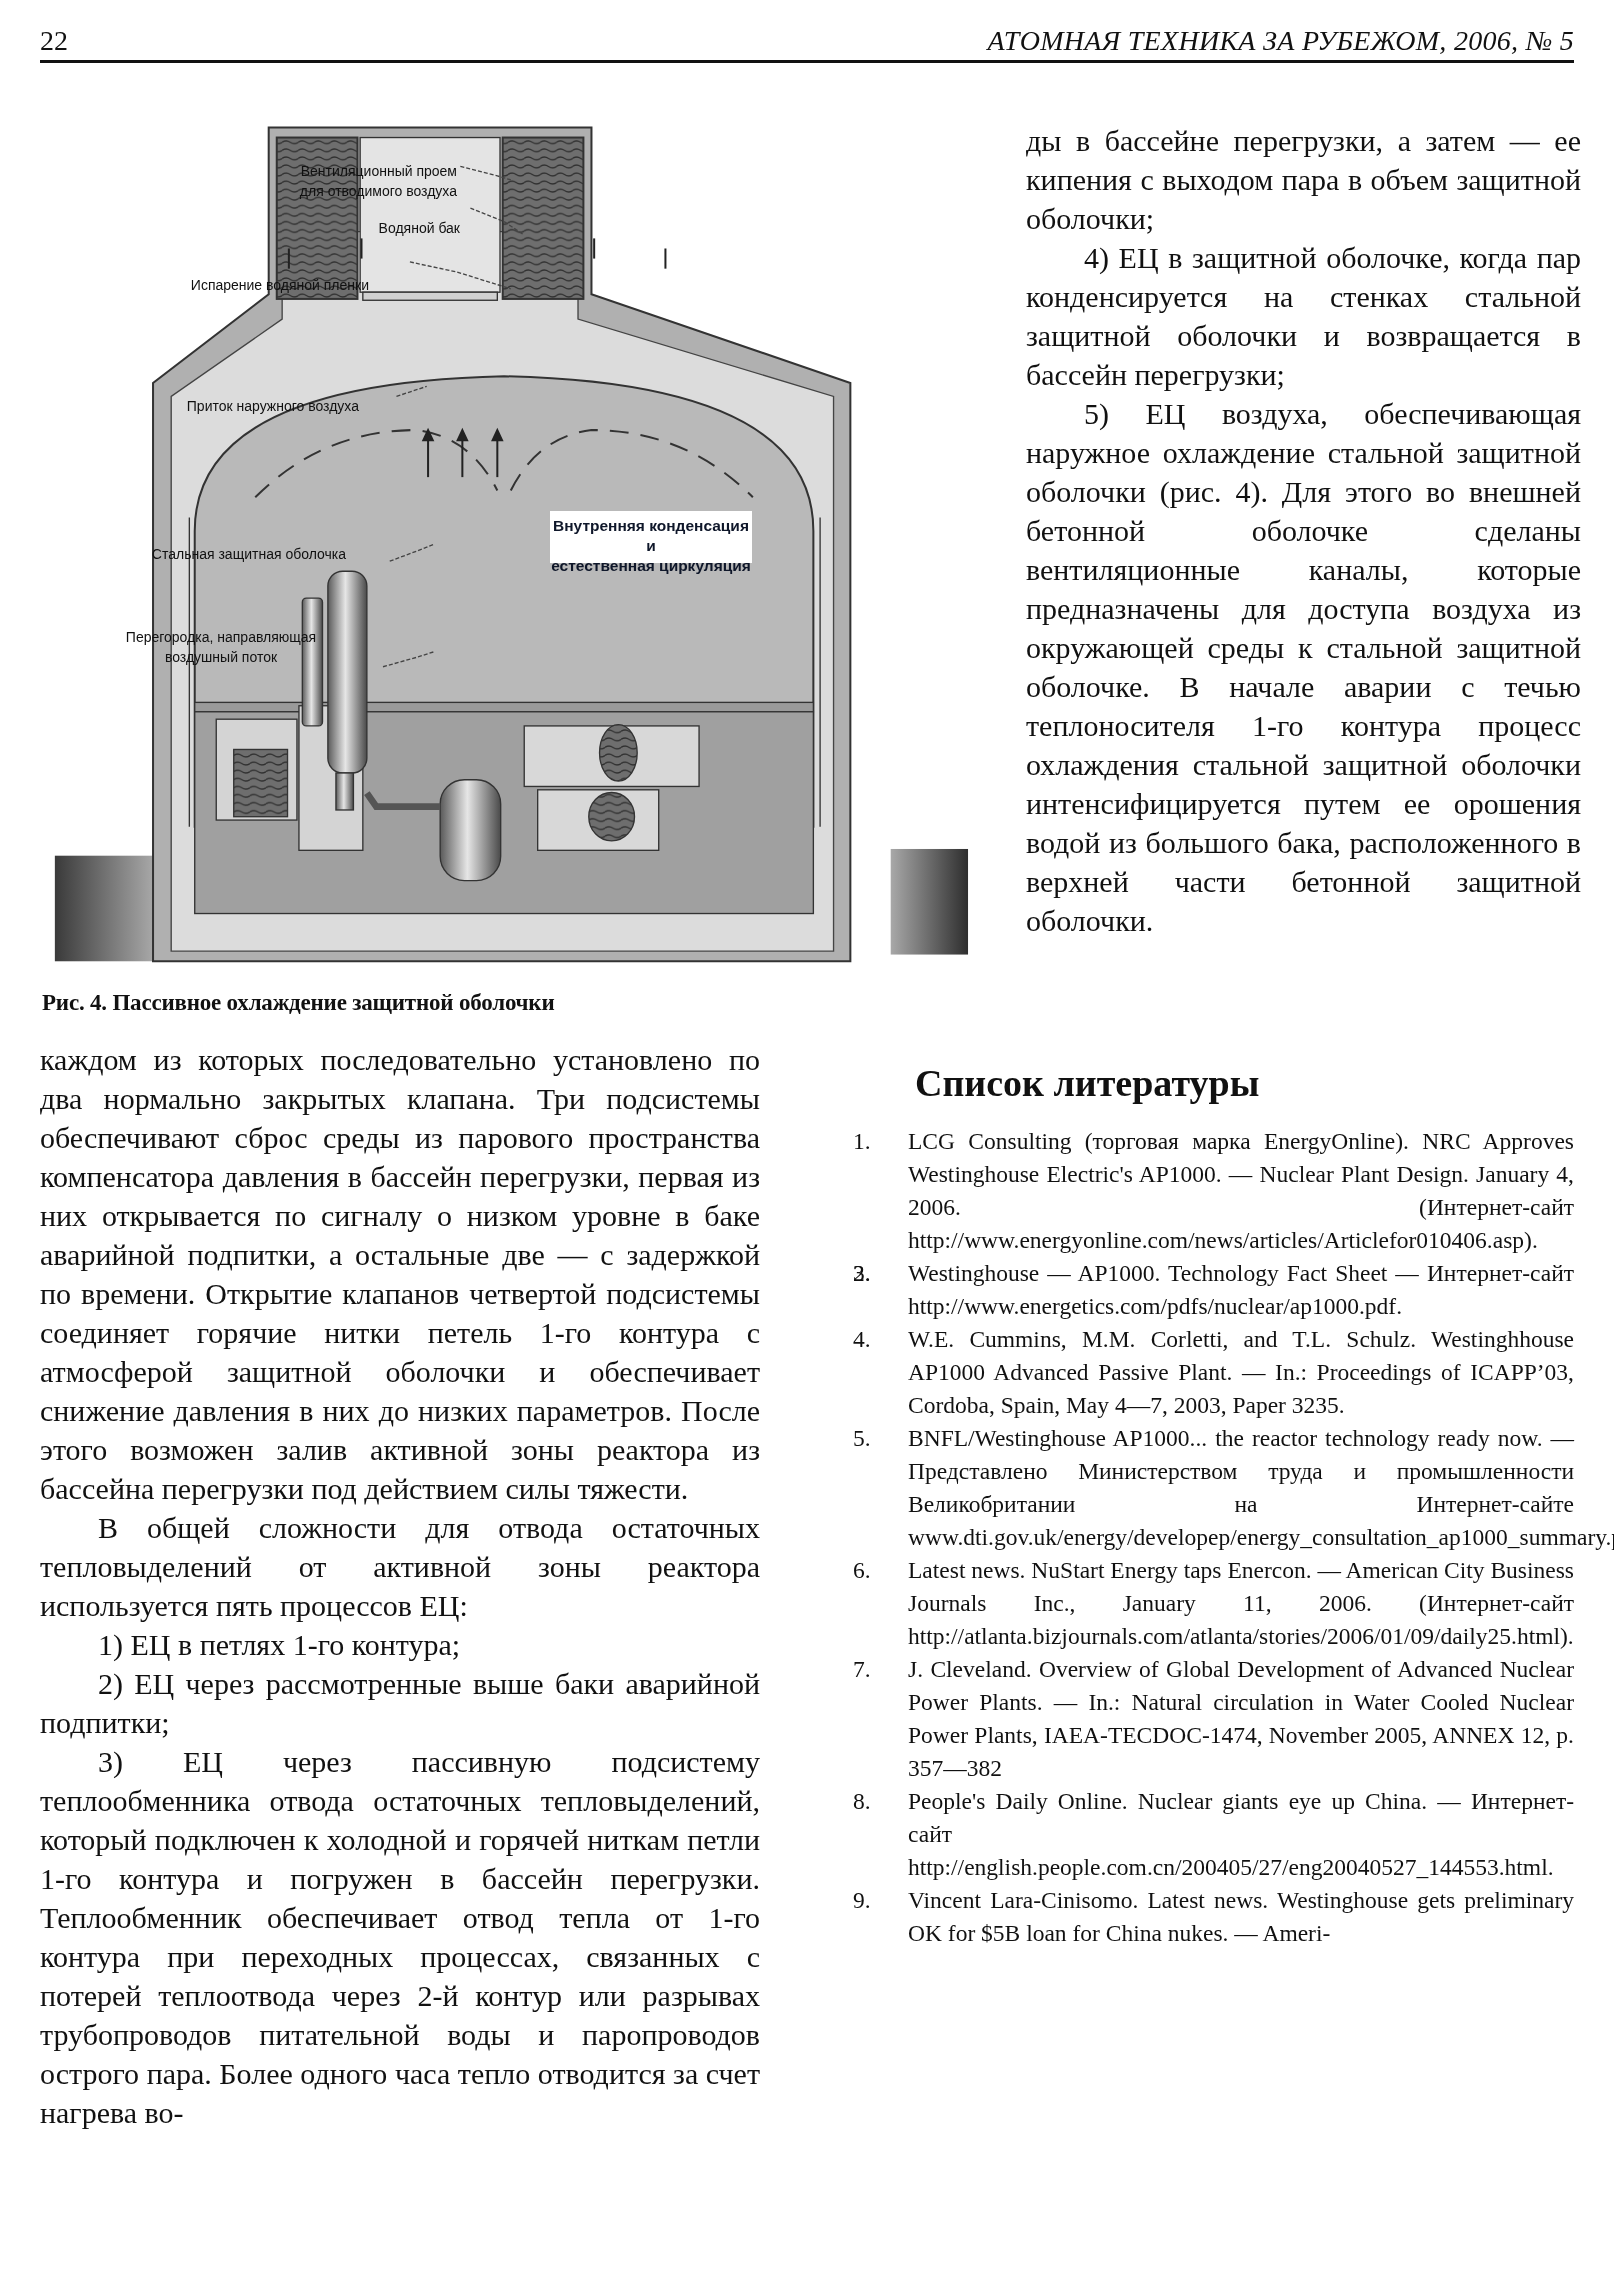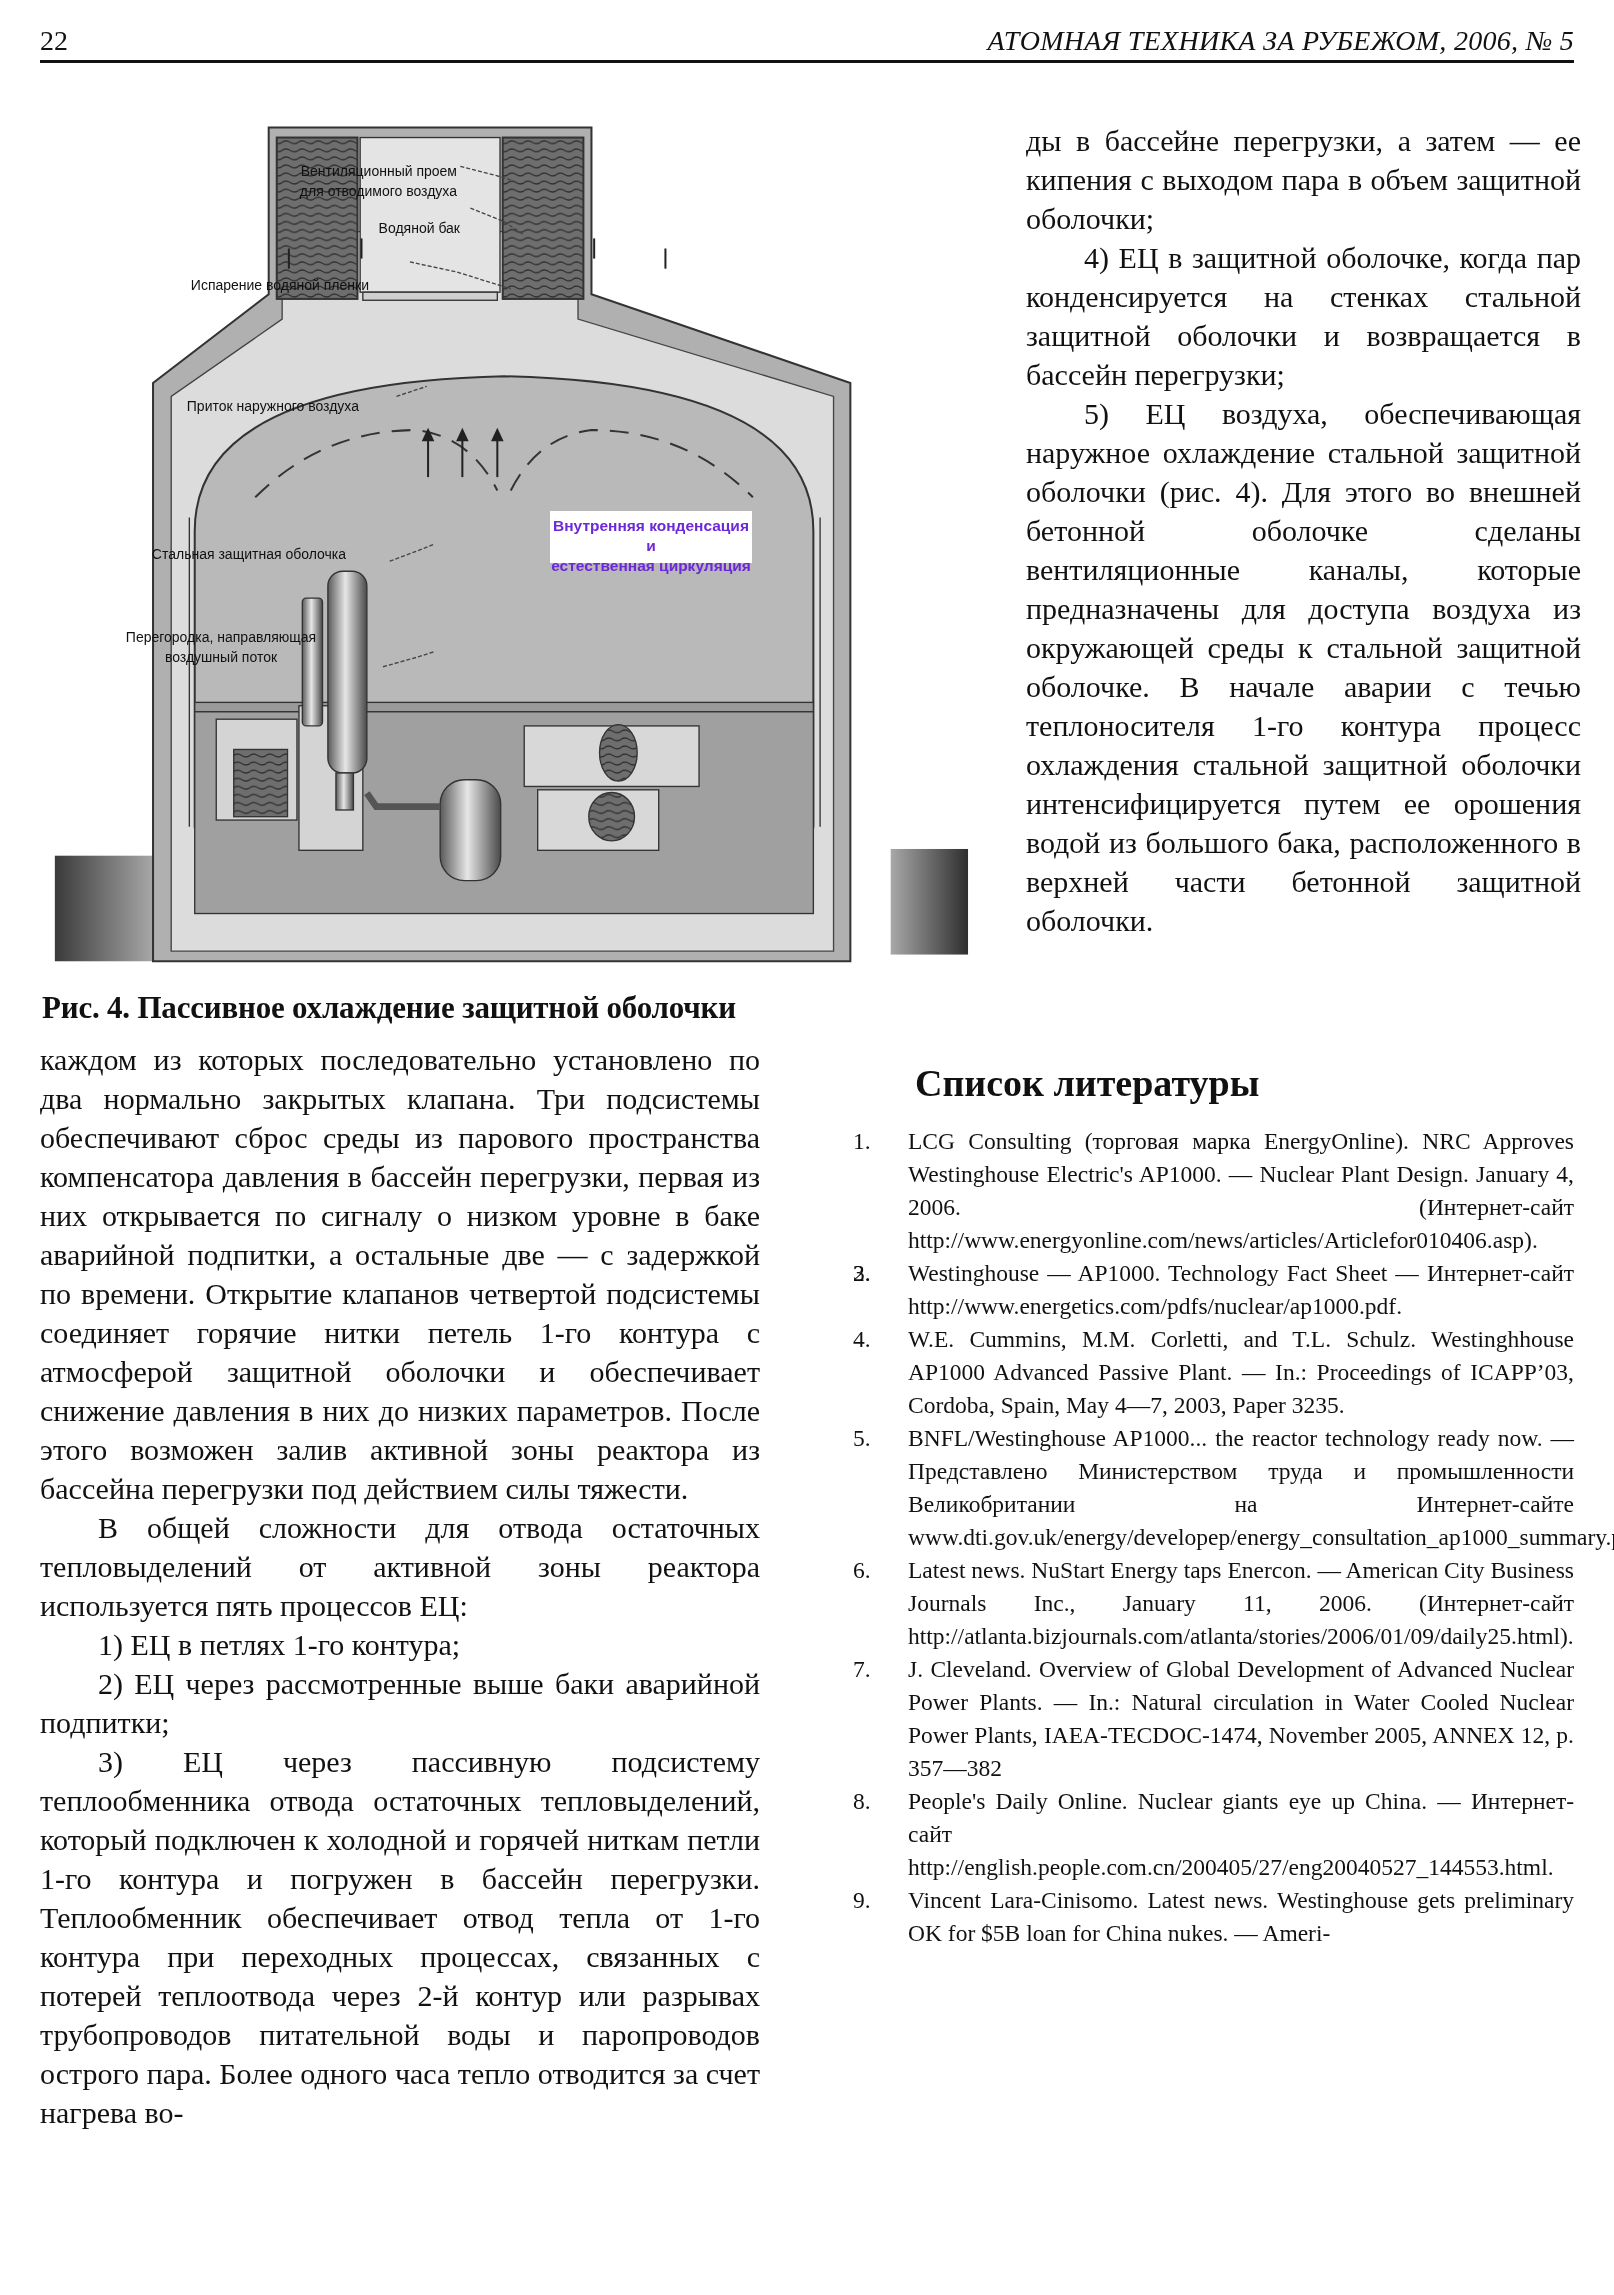--- a/index.html
+++ b/index.html
@@ -9,24 +9,24 @@
   .header .pg { position: absolute; left: 0; top: 5.4px; font-size: 28px; }
   .header .jt { position: absolute; right: 0; top: 5.4px; font-size: 28px; letter-spacing: 0.3px; font-style: italic; }
   .header .rule { position: absolute; left: 0; right: 0; top: 40px; height: 3.4px; background: #111; }
 
   .figure { position: absolute; left: 40px; top: 114px; width: 955px; height: 854px; }
   .figure svg { position: absolute; left: 0; top: 0; }
   .flabel { position: absolute; font-family: "Liberation Sans", "DejaVu Sans", sans-serif;
             font-size: 14px; line-height: 20px; color: #111; text-align: right; }
   .inbox { position: absolute; left: 510px; top: 397px; width: 202px; height: 52px;
            background: #fff; font-family: "Liberation Sans", "DejaVu Sans", sans-serif;
-           font-size: 15.5px; line-height: 20px; text-align: center; color: #6d28d9; font-weight: bold;
+           font-size: 15.5px; line-height: 20px; text-align: center; color: #0f172a; font-weight: bold;
            padding-top: 5.4px; box-sizing: border-box; }
 
-  .caption { position: absolute; left: 42px; top: 990px; font-size: 31px; font-weight: bold;
+  .caption { position: absolute; left: 42px; top: 990px; font-size: 23px; font-weight: bold;
              letter-spacing: -0.2px; }
 
   .col { position: absolute; font-size: 30px; line-height: 39px; text-align: justify; }
   .col p { margin: 0; }
   .col .ind { text-indent: 58px; }
   .left { left: 40px; width: 720px; top: 1040px; }
   .right { left: 1026px; width: 555px; top: 121px; }
 
   .refs-title { position: absolute; left: 915px; top: 1061px; font-size: 38px; font-weight: bold; text-align: center; }
   .refs { position: absolute; left: 834px; width: 740px; top: 1125px; margin: 0; padding: 0; list-style: none; }

